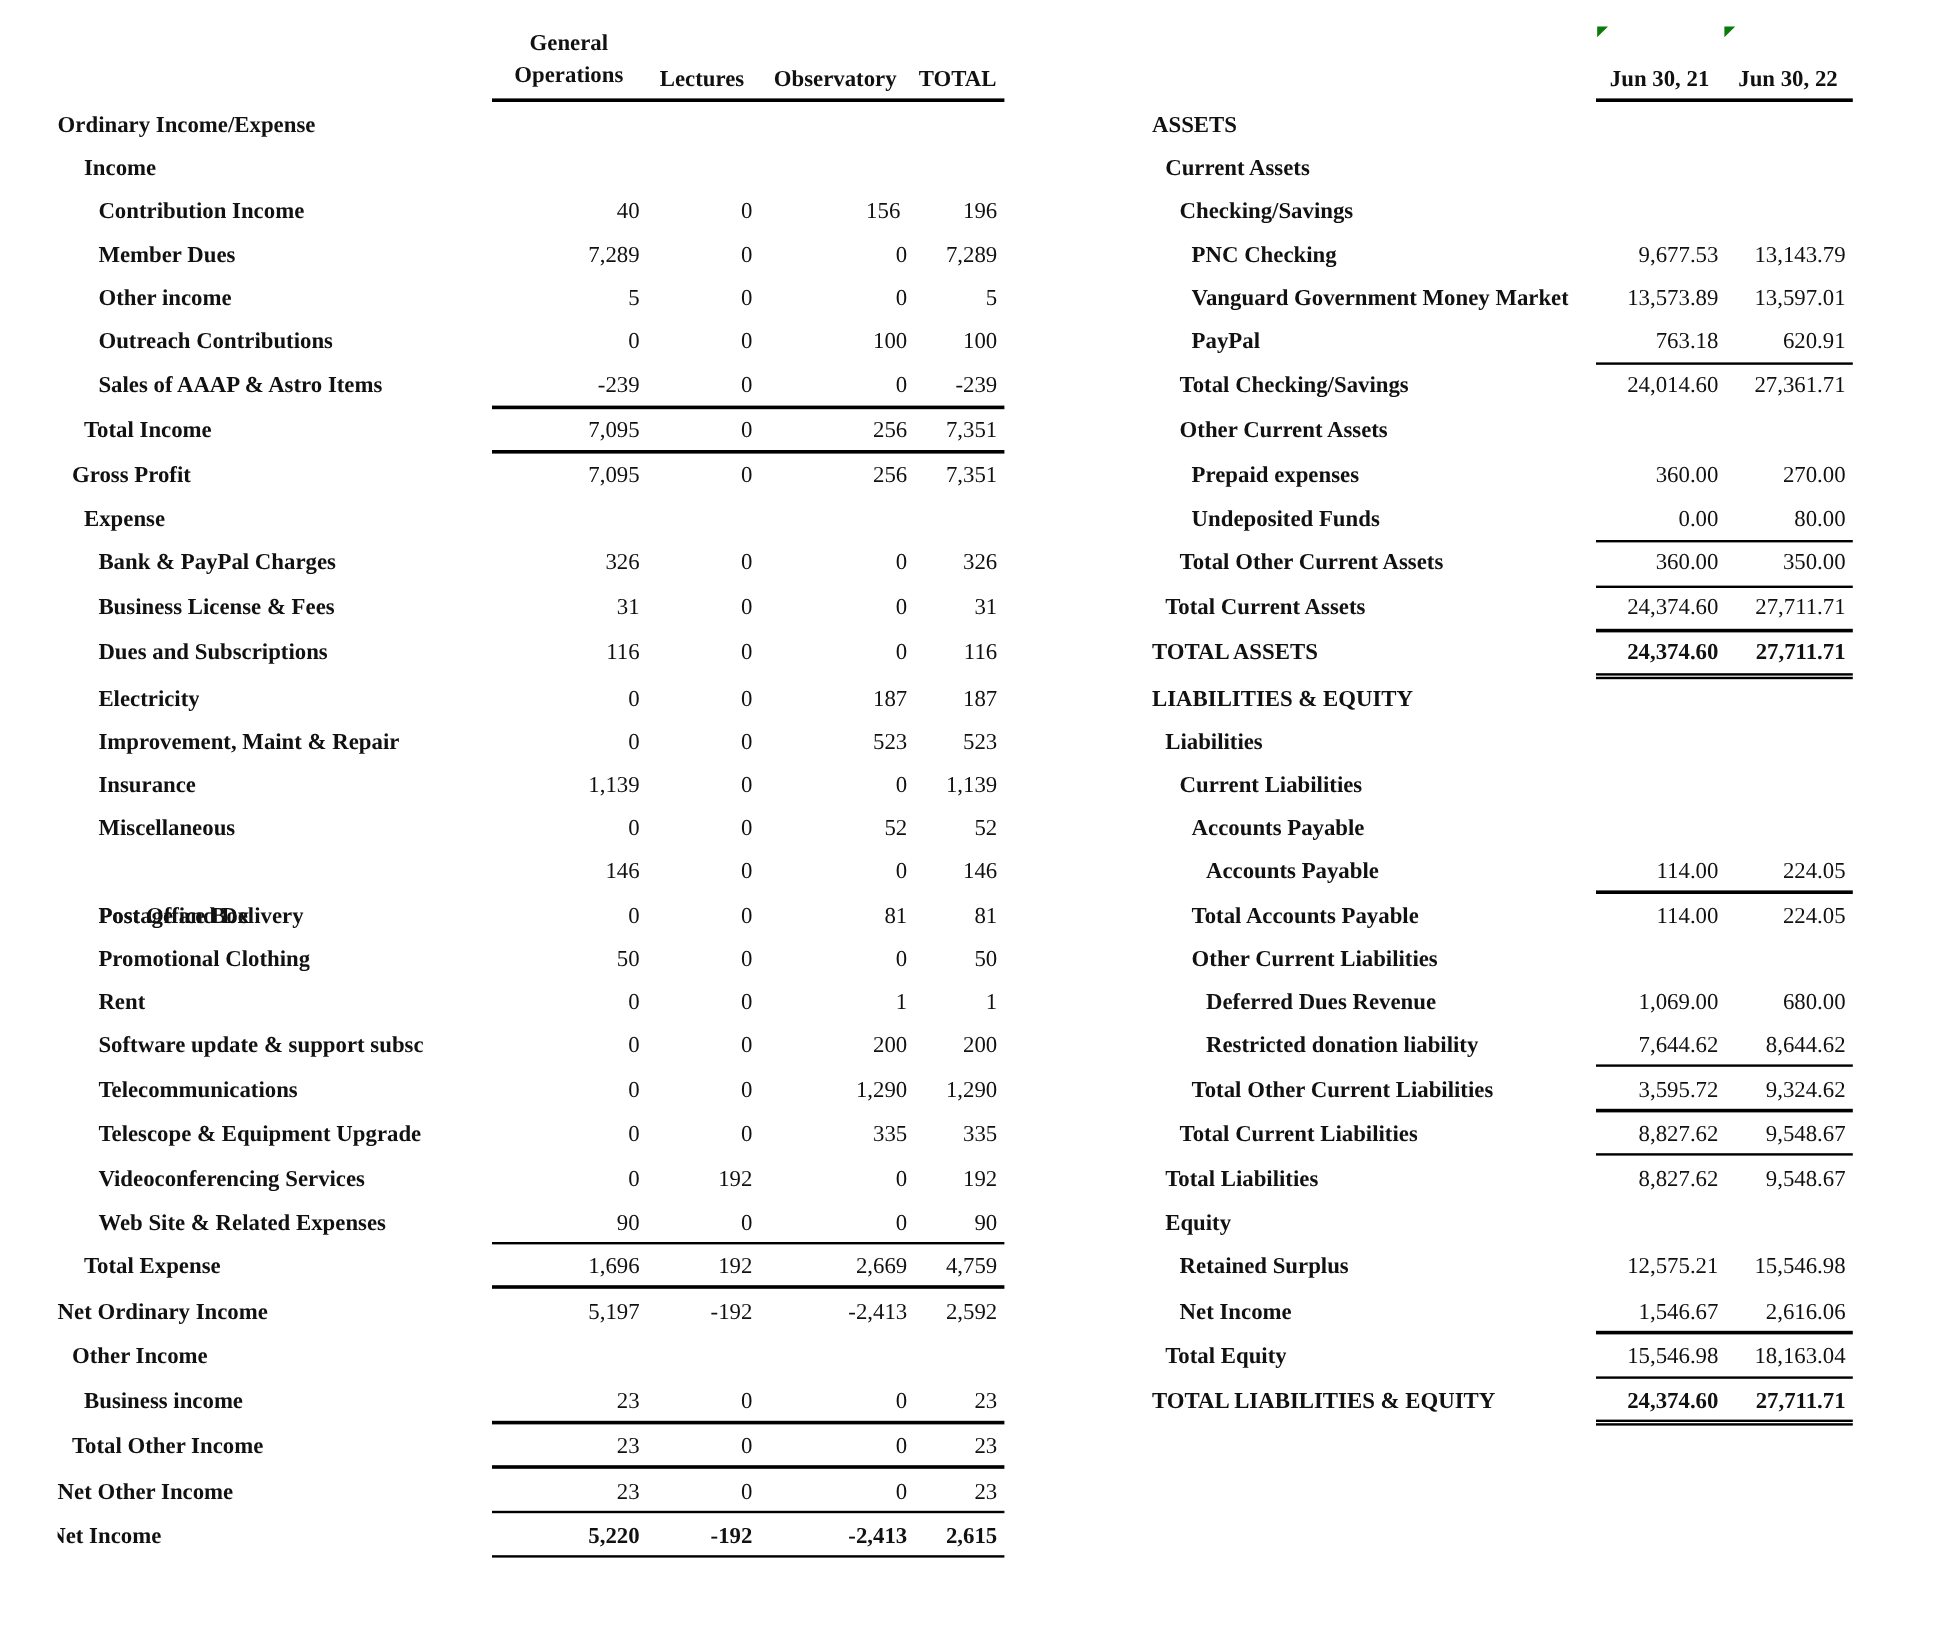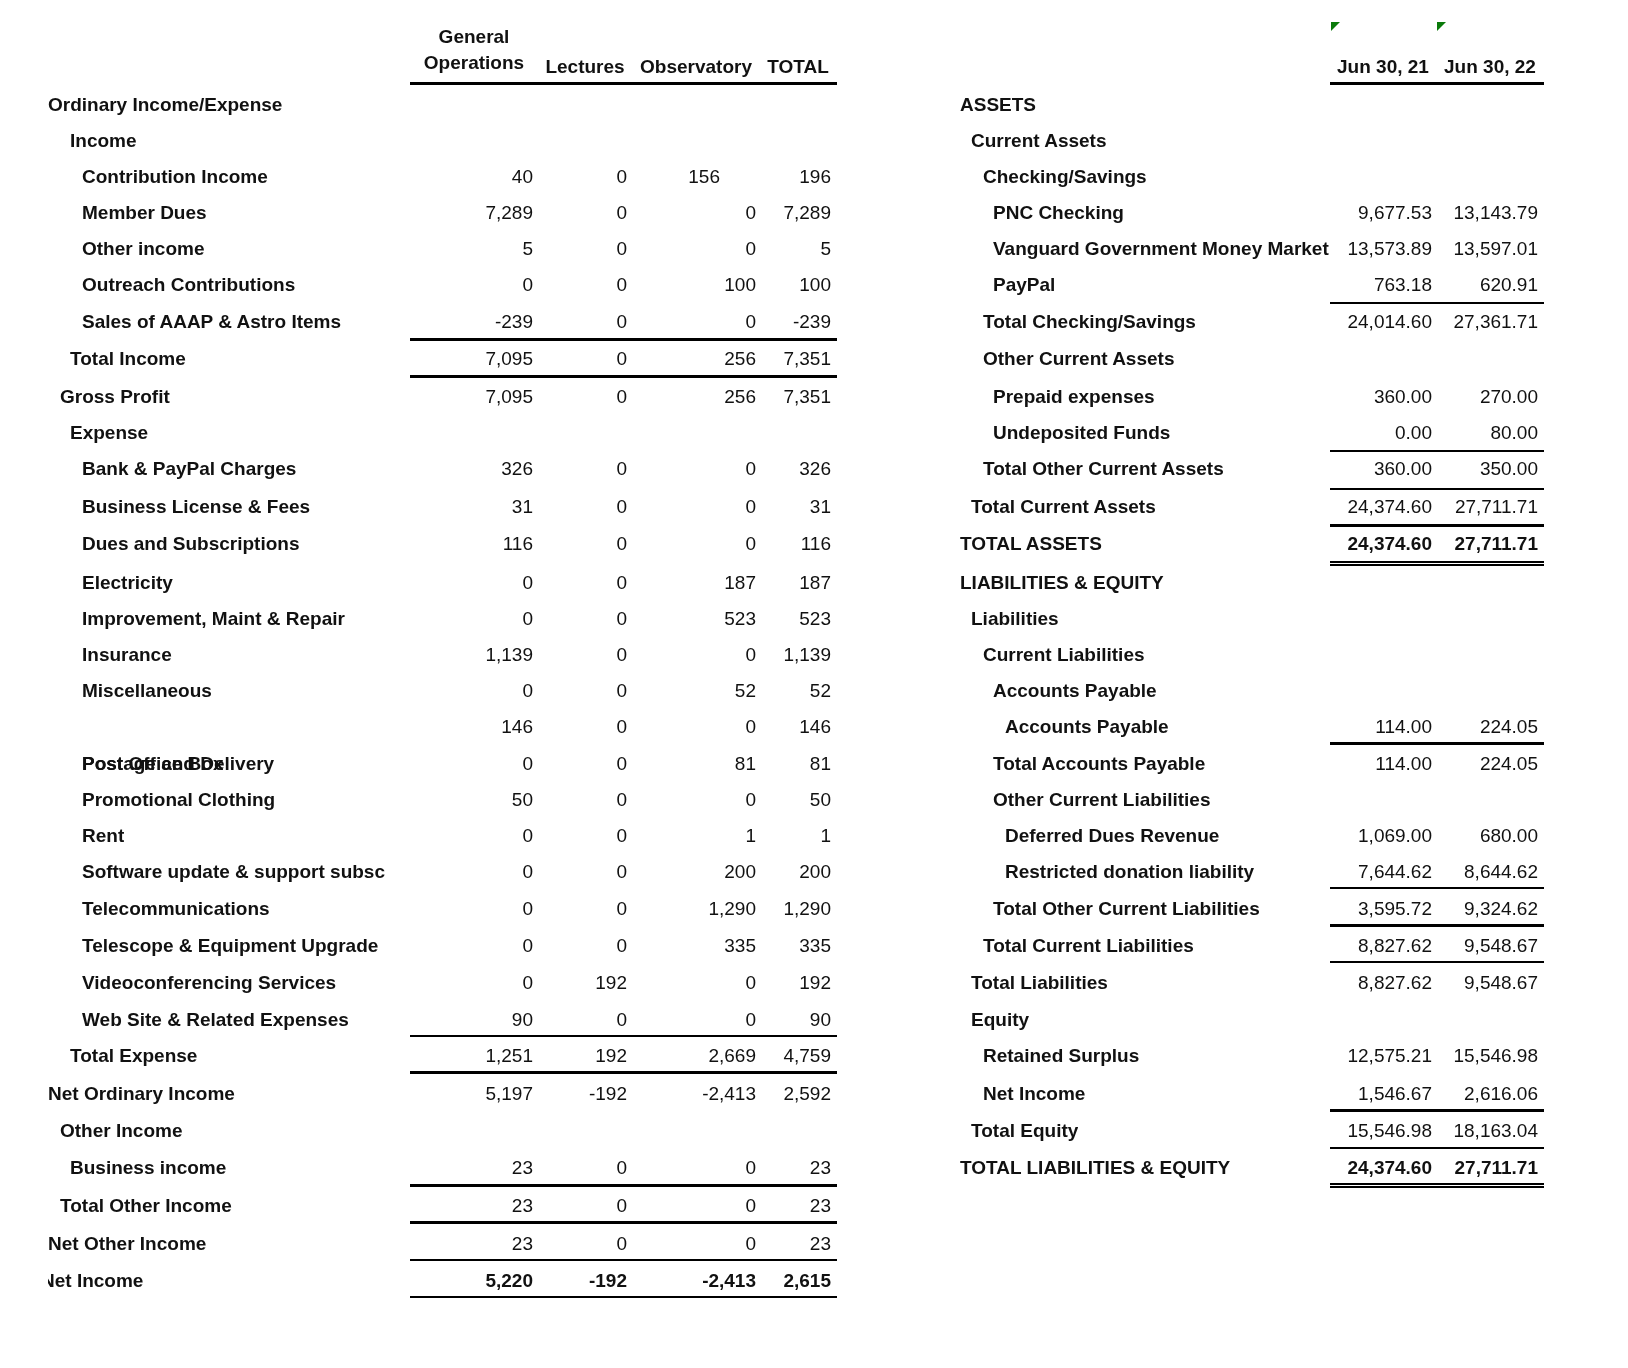--- a/index.html
+++ b/index.html
@@ -1,18 +1,18 @@
 <!DOCTYPE html>
 <html><head>
 <meta charset="utf-8">
 <style>
   html, body { margin:0; padding:0; background:#ffffff; }
   body { width:1628px; height:1368px; position:relative; overflow:hidden;
          font-family:"Liberation Sans", sans-serif; color:#111; }
-  .abs { position:absolute; }
+  .abs { position:absolute;font-family:Liberation Serif, serif; }
   .lbl { position:absolute; font-weight:bold; font-size:19px; white-space:nowrap; line-height:22px; }
   .num { position:absolute; font-size:19px; text-align:right; white-space:nowrap; line-height:22px; }
   .num.b { font-weight:bold; }
   .hdr { position:absolute; font-weight:bold; font-size:19px; text-align:center; line-height:26px; white-space:nowrap; }
   .rule { position:absolute; background:#000; height:2px; }
   .rule.thick { height:3px; }
   .rule.double { height:2px; border-bottom:2px solid #000; background:transparent; border-top:2px solid #000; box-sizing:content-box; height:1px; }
   .flag { position:absolute; width:0; height:0; border-top:9px solid #0a7a0a; border-right:9px solid transparent; }
 </style>
 </head>
@@ -33,21 +33,21 @@
       <div>
         <div class="lbl" style="left: 48px; top: 94px;">Ordinary Income/Expense</div>
       </div>
       <div>
         <div class="lbl" style="left: 70px; top: 130px;">Income</div>
       </div>
       <div>
         <div class="lbl" style="left: 82px; top: 166px; max-width: 320px; overflow: hidden;">Contribution Income</div>
         <div class="num" style="top: 166px; left: 423px; width: 110px;">40</div>
         <div class="num" style="top: 166px; left: 517px; width: 110px;">0</div>
-        <div class="num" style="top: 166px; left: 610px; width: 110px;">156</div>
+        <div class="num" style="top: 166px; left: 681px; width: 110px; text-align: center;">156</div>
         <div class="num" style="top: 166px; left: 721px; width: 110px;">196</div>
       </div>
       <div>
         <div class="lbl" style="left: 82px; top: 202px; max-width: 320px; overflow: hidden;">Member Dues</div>
         <div class="num" style="top: 202px; left: 423px; width: 110px;">7,289</div>
         <div class="num" style="top: 202px; left: 517px; width: 110px;">0</div>
         <div class="num" style="top: 202px; left: 646px; width: 110px;">0</div>
         <div class="num" style="top: 202px; left: 721px; width: 110px;">7,289</div>
       </div>
       <div>
@@ -198,21 +198,21 @@
       <div>
         <div class="lbl" style="left: 82px; top: 1009px; max-width: 320px; overflow: hidden;">Web Site &amp; Related Expenses</div>
         <div class="num" style="top: 1009px; left: 423px; width: 110px;">90</div>
         <div class="num" style="top: 1009px; left: 517px; width: 110px;">0</div>
         <div class="num" style="top: 1009px; left: 646px; width: 110px;">0</div>
         <div class="num" style="top: 1009px; left: 721px; width: 110px;">90</div>
       </div>
       <div class="rule " style="left: 410px; width: 427px; top: 1035px;"></div>
       <div>
         <div class="lbl" style="left: 70px; top: 1045px;">Total Expense</div>
-        <div class="num" style="top: 1045px; left: 423px; width: 110px;">1,251</div>
+        <div class="num" style="top: 1045px; left: 423px; width: 110px;">1,696</div>
         <div class="num" style="top: 1045px; left: 517px; width: 110px;">192</div>
         <div class="num" style="top: 1045px; left: 646px; width: 110px;">2,669</div>
         <div class="num" style="top: 1045px; left: 721px; width: 110px;">4,759</div>
       </div>
       <div class="rule thick" style="left: 410px; width: 427px; top: 1071px;"></div>
       <div>
         <div class="lbl" style="left: 48px; top: 1083px;">Net Ordinary Income</div>
         <div class="num" style="top: 1083px; left: 423px; width: 110px;">5,197</div>
         <div class="num" style="top: 1083px; left: 517px; width: 110px;">-192</div>
         <div class="num" style="top: 1083px; left: 646px; width: 110px;">-2,413</div>

